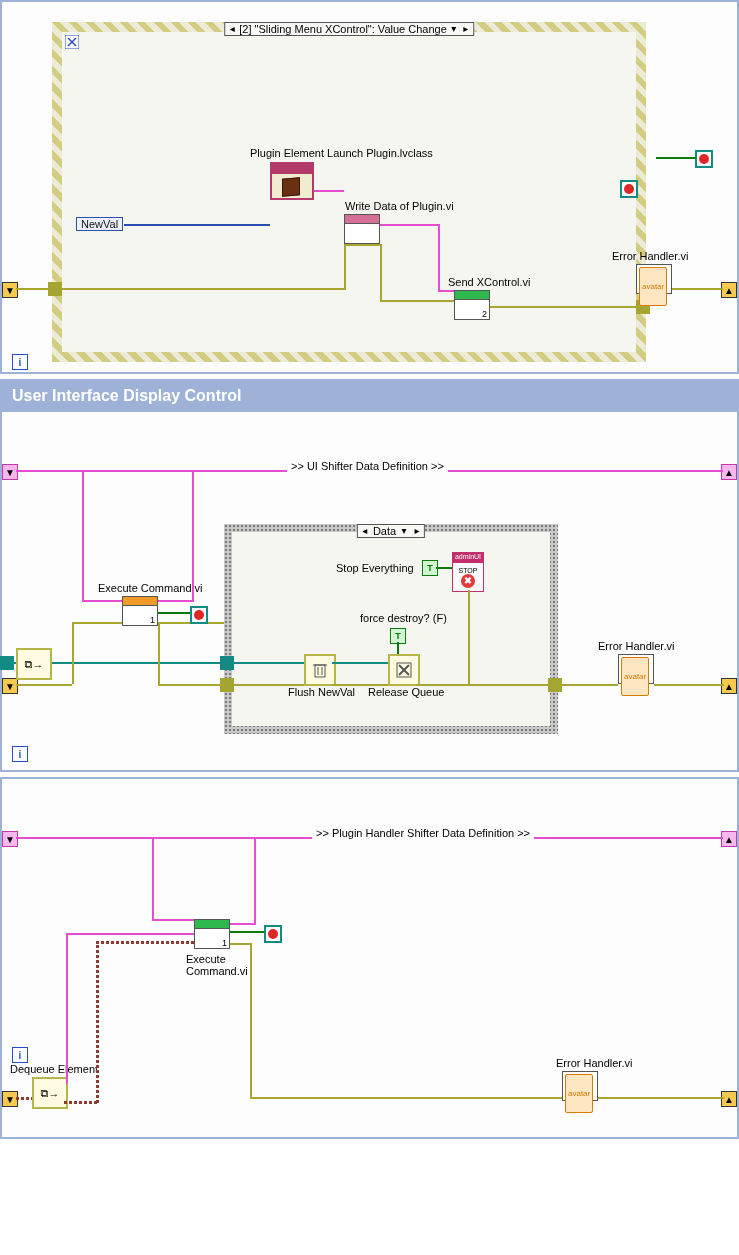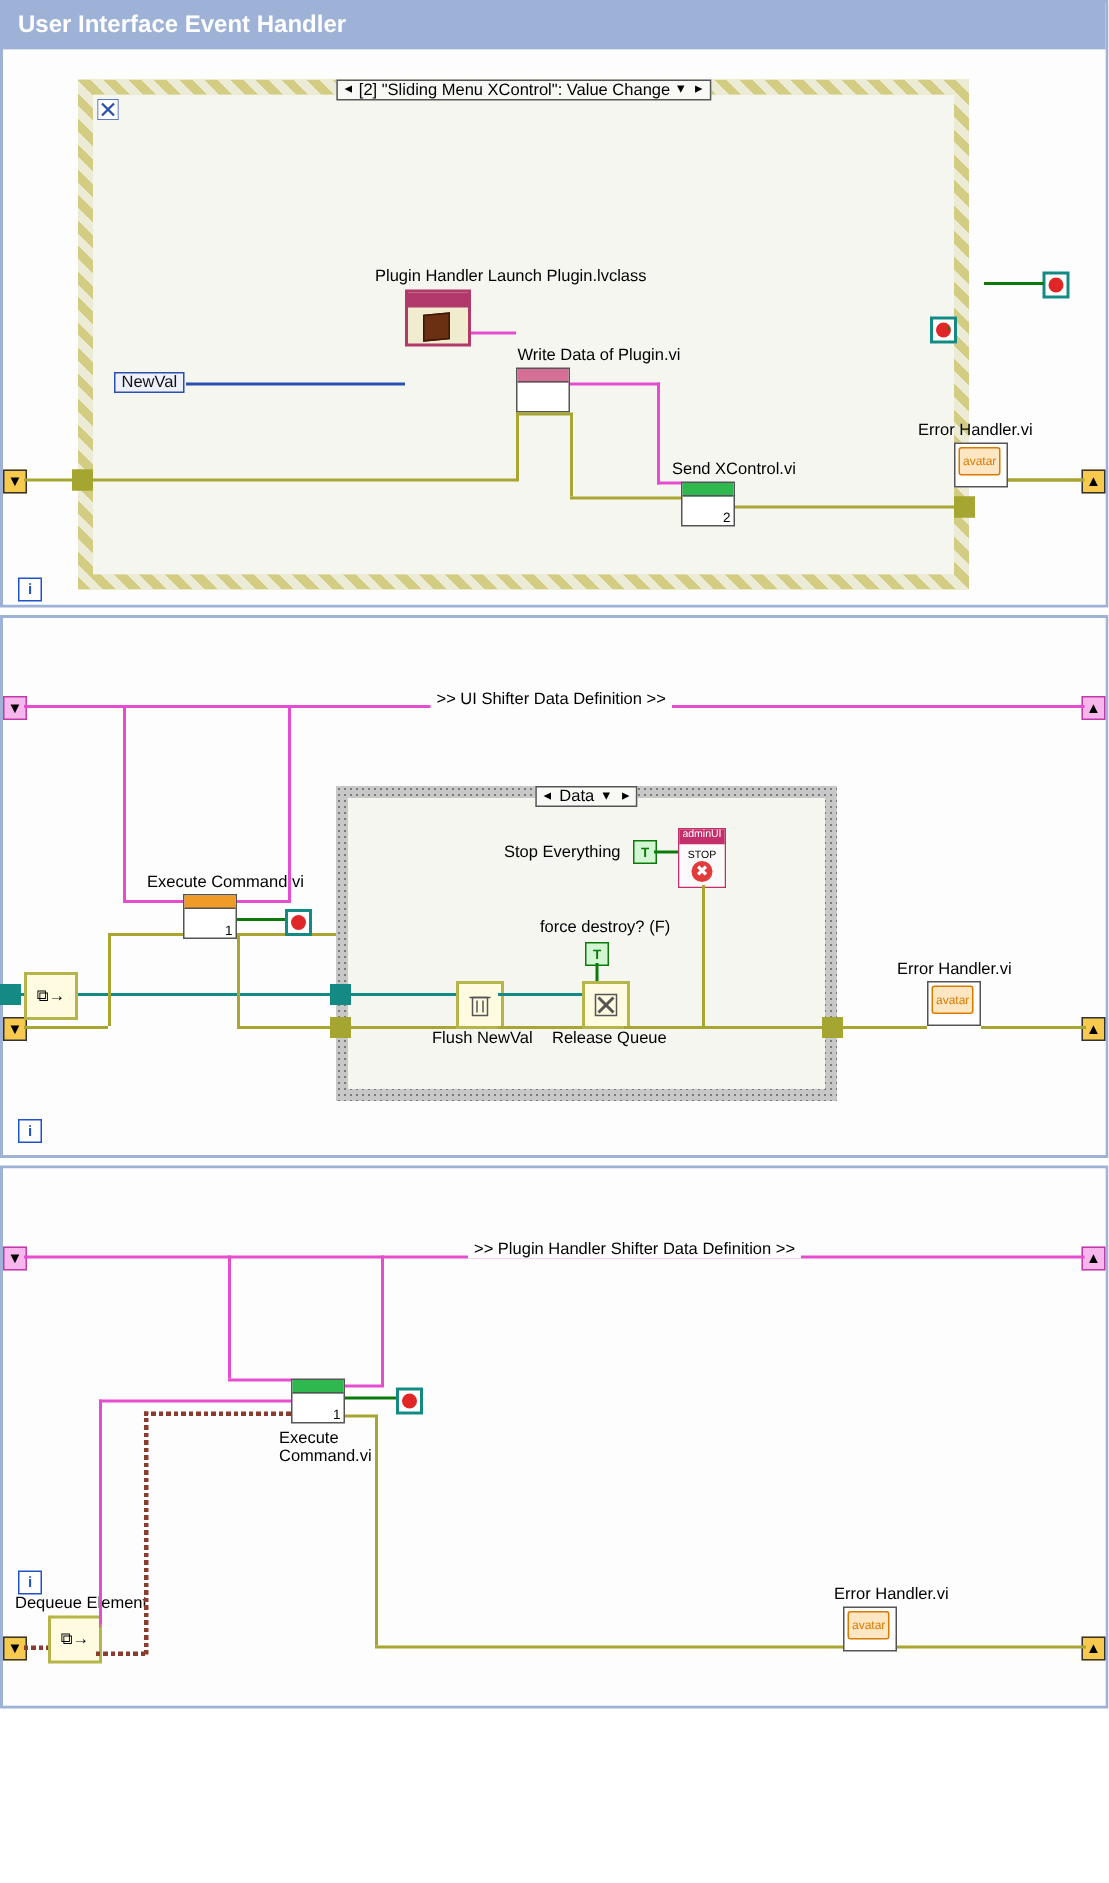--- a/index.html
+++ b/index.html
@@ -130,21 +130,21 @@
     height:8px;width:100%;
     border-bottom:1px solid #555;
   }
   .vi-node .subscript{
     position:absolute;right:2px;bottom:0;font-size:9px;
   }
   .vi-avatar{
     position:absolute;top:2px;left:2px;
     font-size:8px;color:#d87b00;background:#ffe6c2;
     border:1px solid #d87b00;border-radius:2px;
-    padding:4px 2px;
+    padding:14px 2px;
   }
   .classcube{
     position:absolute;
     width:44px;height:38px;
     border:2px solid #b13a6a;
     background:#efeccf;
     box-sizing:border-box;
   }
   .classcube .top{height:10px;background:#b13a6a;}
   .classcube .cube{
@@ -226,21 +226,20 @@
   .wire.blue{background:#2a4fae;}
   .wire.teal{background:#138a84;}
   .wire.grn{background:#0a7a0a;}
 
   svg.abs{position:absolute;}
 </style>
 </head>
 <body>
 
 <div class="panel">
-  <div class="panel-header">User Interface Event Handler</div>
   <div class="panel-body panel1-body">
 
     <div class="shift-reg" style="left:0;top:280px">▼</div>
     <div class="shift-reg" style="right:0;top:280px">▲</div>
     <div class="loop-i" style="left:10px;top:352px">i</div>
 
     <div class="wire h oliv" style="left:14px;top:286px;width:35px"></div>
     <div class="wire h oliv" style="left:635px;top:286px;width:86px"></div>
 
     <div class="event-struct" style="left:50px;top:20px;width:574px;height:320px">
@@ -259,21 +258,21 @@
 
       <div class="errclust" style="right:-2px;top:148px"></div>
       <div class="wire h grn" style="left:570px;top:155px;width:1px"></div>
 
       <div class="newval" style="left:14px;top:185px">
         <span>NewVal</span>
       </div>
 
       <div class="wire h blue" style="left:62px;top:192px;width:146px"></div>
 
-      <span class="label" style="left:188px;top:115px">Plugin Handler Launch Plugin.lvclass</span>
+      <span class="label" style="left:188px;top:115px">Plugin Element Launch Plugin.lvclass</span>
       <div class="classcube" style="left:208px;top:130px">
         <div class="top"></div>
           <div class="cube"></div>
       </div>
 
       <div class="wire h pink" style="left:252px;top:158px;width:30px"></div>
 
       <span class="label" style="left:283px;top:168px">Write Data of Plugin.vi</span>
       <div class="vi-node" style="left:282px;top:182px">
         <div class="banner" style="background:#d66f95"></div>
@@ -307,20 +306,21 @@
     <span class="label" style="left:610px;top:248px">Error Handler.vi</span>
     <div class="vi-node" style="left:634px;top:262px">
       <div class="vi-avatar">avatar</div>
     </div>
     <div class="wire h oliv" style="left:670px;top:286px;width:50px"></div>
 
   </div>
 </div>
 
 <div class="panel">
+  <div class="panel-header">User Interface Display Control</div>
   <div class="panel-body panel2-body">
 
     <div class="shift-reg" style="left:0;top:52px;background:#f7b7ec;border-color:#c23aa8">▼</div>
     <div class="shift-reg" style="right:0;top:52px;background:#f7b7ec;border-color:#c23aa8">▲</div>
 
     <div class="shift-reg" style="left:0;top:266px">▼</div>
     <div class="shift-reg" style="right:0;top:266px">▲</div>
 
     <div class="loop-i" style="left:10px;top:334px">i</div>
 

